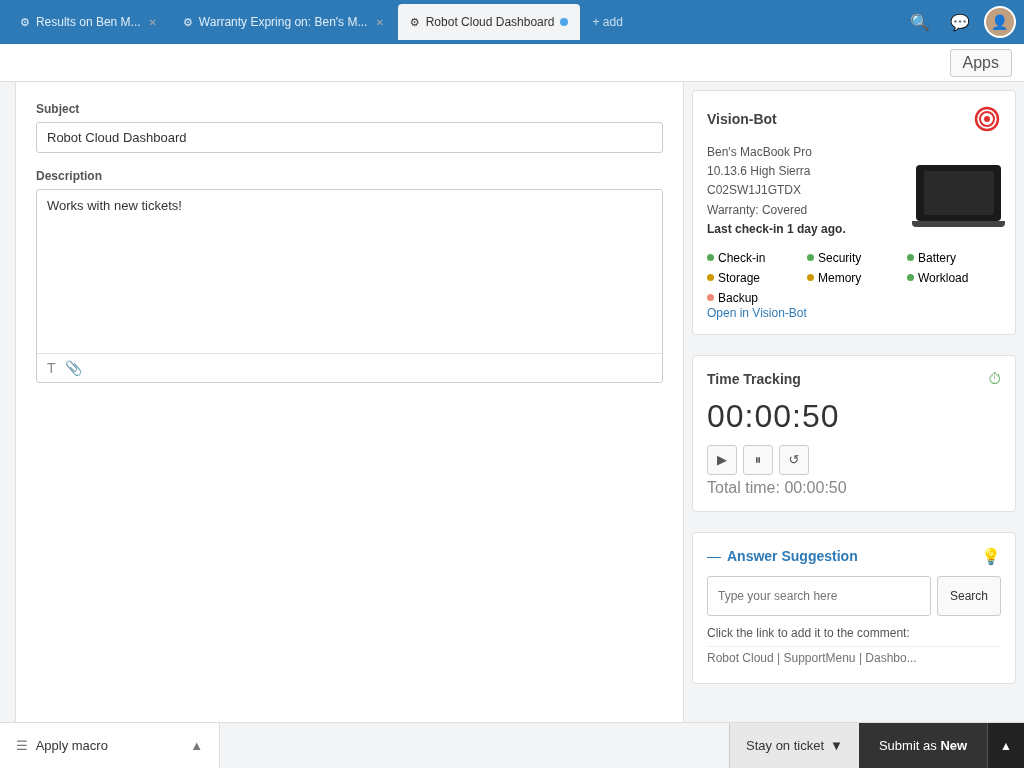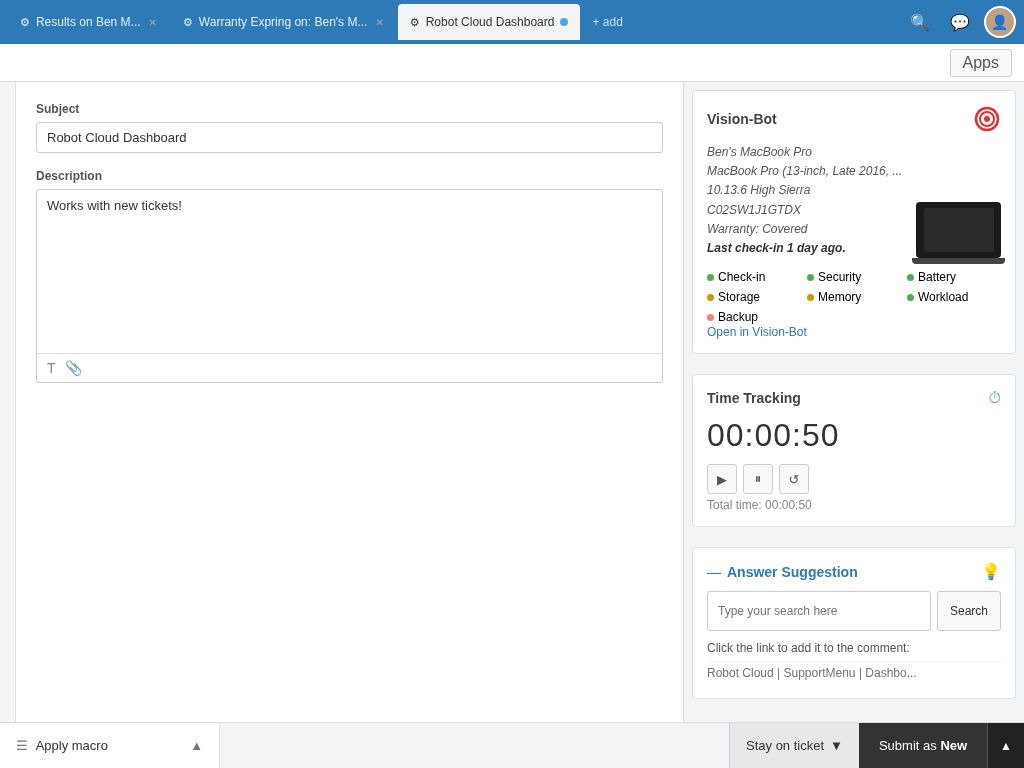--- a/index.html
+++ b/index.html
@@ -197,22 +197,21 @@
     }
 
     .vision-bot-icon {
       width: 28px; height: 28px;
       display: flex; align-items: center; justify-content: center;
     }
 
     .vision-bot-info {
       display: flex;
       justify-content: space-between;
-      align-items: flex-end;
-      font-style: italic;
+      align-items: center;
     }
 
     .device-info p {
       font-size: 12px;
       color: #555;
       line-height: 1.6;
     }
     .device-info p.bold {
       font-weight: 700;
       color: #333;
@@ -263,21 +262,21 @@
       width: 30px; height: 30px;
       border: 1px solid #ccc;
       border-radius: 3px;
       background: #f9f9f9;
       display: flex; align-items: center; justify-content: center;
       cursor: pointer;
       font-size: 13px;
       color: #555;
     }
     .total-time {
-      font-size: 12px;
+      font-size: 16px;
       color: #888;
       margin-top: 4px;
     }
     .timer-icon {
       color: #5a5;
       font-size: 16px;
     }
 
     
     .answer-header {
@@ -486,21 +485,20 @@
           <svg width="26" height="26" viewBox="0 0 26 26">
             <circle cx="13" cy="13" r="11" fill="none" stroke="#e03030" stroke-width="2.5"></circle>
             <circle cx="13" cy="13" r="7" fill="none" stroke="#e03030" stroke-width="2"></circle>
             <circle cx="13" cy="13" r="3" fill="#e03030"></circle>
           </svg>
         </div>
       </div>
       <div class="vision-bot-info">
         <div class="device-info">
           <p>Ben's MacBook Pro</p>
-          <p>MacBook Pro (13-inch, Late 2016, ...</p>
           <p>10.13.6 High Sierra</p>
           <p>C02SW1J1GTDX</p>
           <p>Warranty: Covered</p>
           <p class="bold">Last check-in 1 day ago.</p>
         </div>
         <div style="display:flex; align-items:flex-start; padding-top:4px;">
           <div style="position:relative; width:85px; height:56px; background:#1a1a1a; border-radius:4px; display:flex; align-items:center; justify-content:center;">
             <div style="width:70px; height:44px; background:#2a2a2a; border-radius:2px;"></div>
             <div style="position:absolute; bottom:-6px; left:-4px; width:93px; height:6px; background:#444; border-radius:0 0 4px 4px;"></div>
           </div>

